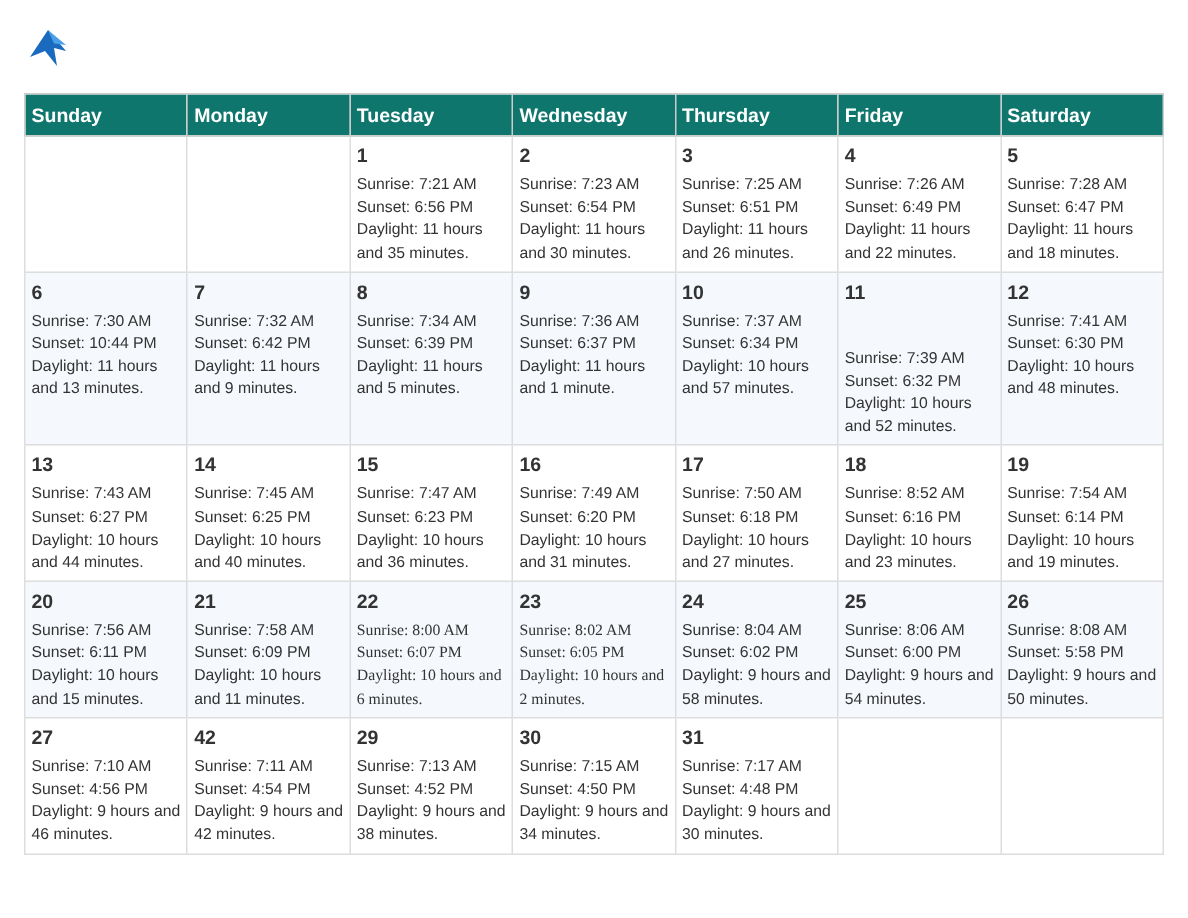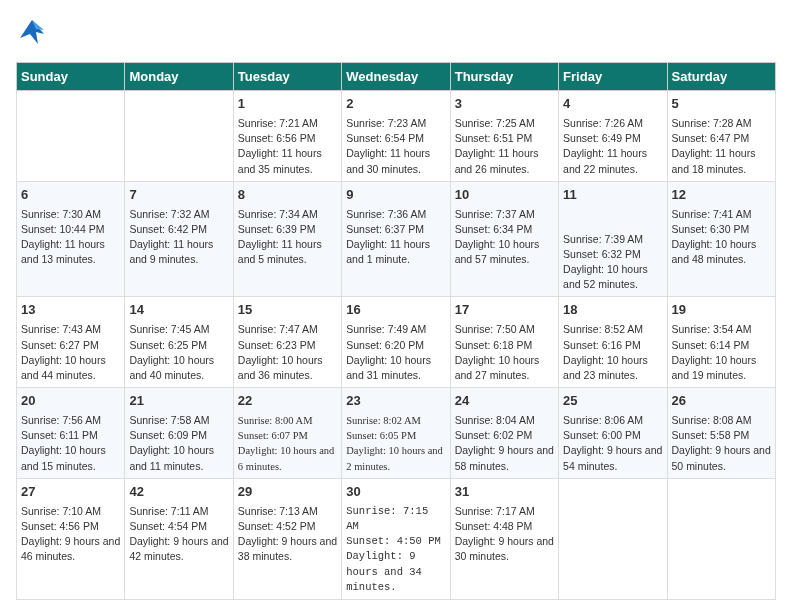--- a/index.html
+++ b/index.html
@@ -226,21 +226,21 @@
 Daylight: 10 hours and 27 minutes.</div>
         </td>
         <td>
           <span class="day-number">18</span>
           <div class="day-info" style="white-space: pre-line;">Sunrise: 8:52 AM
 Sunset: 6:16 PM
 Daylight: 10 hours and 23 minutes.</div>
         </td>
         <td>
           <span class="day-number">19</span>
-          <div class="day-info" style="white-space: pre-line;">Sunrise: 3:54 AM
+          <div class="day-info" style="white-space: pre-line;">Sunrise: 7:54 AM
 Sunset: 6:14 PM
 Daylight: 10 hours and 19 minutes.</div>
         </td>
       </tr>
       <tr>
         <td>
           <span class="day-number">20</span>
           <div class="day-info" style="white-space: pre-line;">Sunrise: 7:56 AM
 Sunset: 6:11 PM
 Daylight: 10 hours and 15 minutes.</div>
@@ -296,21 +296,21 @@
 Daylight: 9 hours and 42 minutes.</div>
         </td>
         <td>
           <span class="day-number">29</span>
           <div class="day-info" style="white-space: pre-line;">Sunrise: 7:13 AM
 Sunset: 4:52 PM
 Daylight: 9 hours and 38 minutes.</div>
         </td>
         <td>
           <span class="day-number">30</span>
-          <div class="day-info" style="white-space: pre-line; font-family: Liberation Mono, monospace;">Sunrise: 7:15 AM
+          <div class="day-info" style="white-space: pre-line;">Sunrise: 7:15 AM
 Sunset: 4:50 PM
 Daylight: 9 hours and 34 minutes.</div>
         </td>
         <td>
           <span class="day-number">31</span>
           <div class="day-info" style="white-space: pre-line;">Sunrise: 7:17 AM
 Sunset: 4:48 PM
 Daylight: 9 hours and 30 minutes.</div>
         </td>
         <td class="empty-cell"></td>

